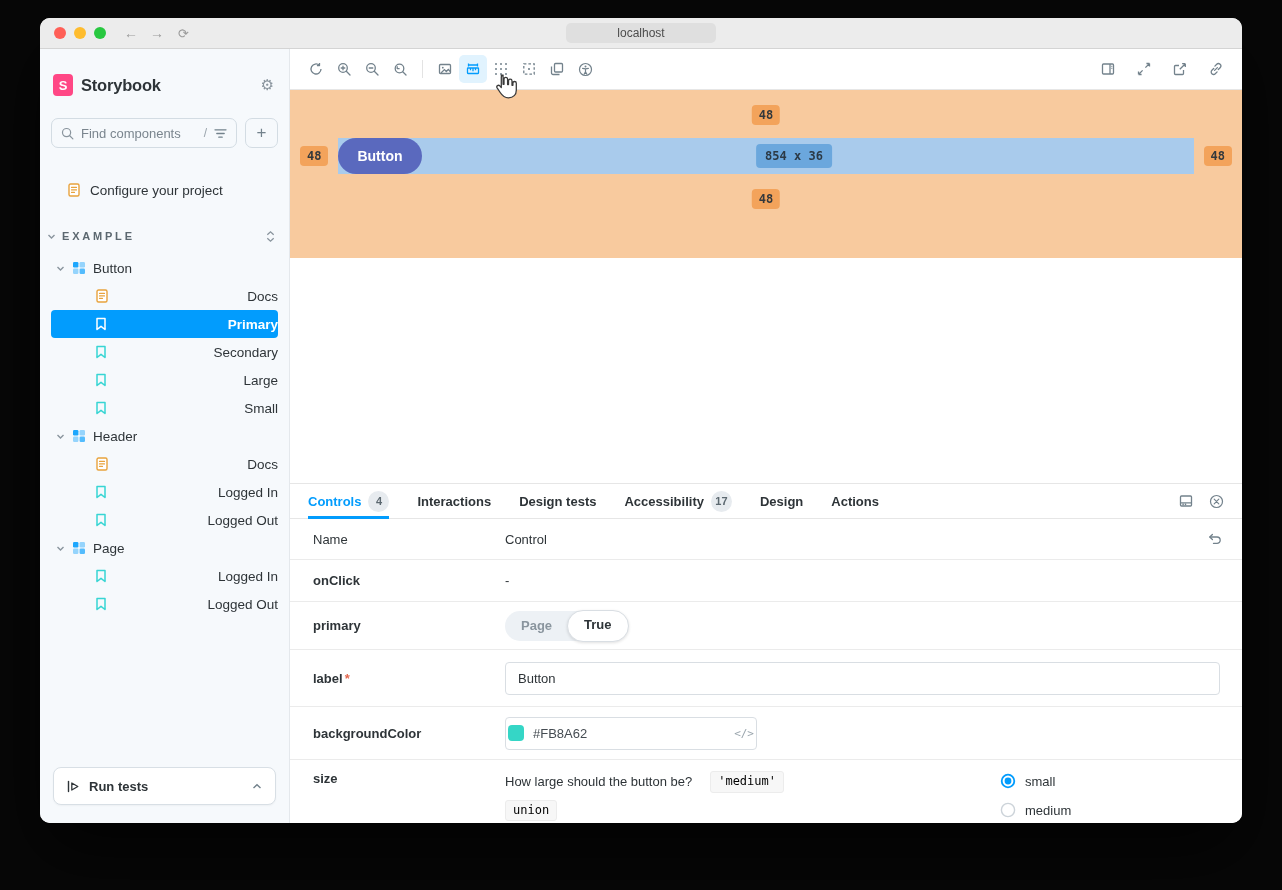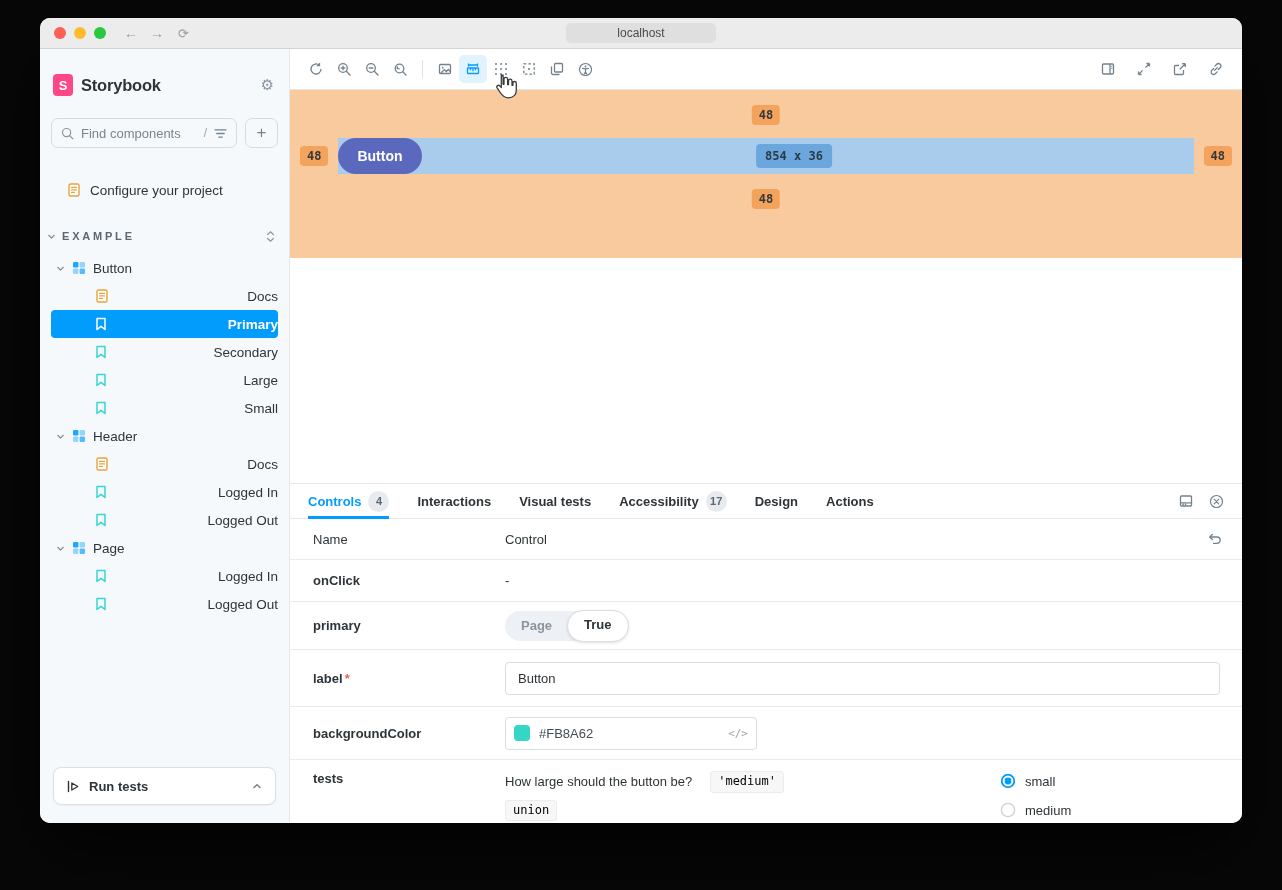--- a/index.html
+++ b/index.html
@@ -92,21 +92,21 @@
   .rname{font-weight:700;font-size:13px;color:#2e3438;}
   .req{color:#e4684f;margin-left:2px;}
   .dash{font-size:13px;color:#2e3438;}
   .toggle{display:inline-flex;background:#edf1f5;border-radius:16px;height:30px;align-items:stretch;}
   .t-off{padding:0 16px;font-size:13px;font-weight:600;color:#8a959e;line-height:30px;}
   .t-on{background:#fff;border:1px solid #d9dee3;border-radius:16px;padding:0 16px;font-size:13px;font-weight:700;
         color:#2e3438;line-height:28px;margin:-1px;box-shadow:0 1px 3px rgba(0,0,0,.12);}
   .text-input{width:calc(100% - 22px);height:33px;border:1px solid #d9dee3;border-radius:4px;padding:0 12px;
               font-size:13px;color:#2e3438;box-sizing:border-box;display:flex;align-items:center;background:#fff;}
   .color-input{width:252px;height:33px;border:1px solid #d9dee3;border-radius:4px;display:flex;align-items:center;
-               padding:0 8px;gap:9px;box-sizing:border-box;background:#fff;}
+               padding:0 2px;gap:9px;box-sizing:border-box;background:#fff;}
   .swatch{width:16px;height:16px;border-radius:4px;background:#35d6c6;flex-shrink:0;}
   .cval{font-size:13px;color:#454c52;}
   .code-toggle{margin-left:auto;color:#9aa5ad;font-size:11px;font-family:"DejaVu Sans Mono",monospace;}
   .row-size{align-items:flex-start;padding-top:11px;height:64px;border-bottom:none;}
   .size-mid{flex:1;min-width:0;}
   .desc-line{font-size:13px;color:#2e3438;display:flex;align-items:center;}
   .chip{display:inline-block;background:#f7f7f7;border:1px solid #ececec;border-radius:3px;
         font-family:"DejaVu Sans Mono",monospace;font-size:12px;color:#000000;padding:2px 7px;line-height:1.3;}
   .desc-line .chip{margin-left:18px;}
   .line2{margin-top:7px;}
@@ -468,21 +468,21 @@
       <div class="panel">
         <div class="tabbar">
           <span class="tab active">
             <span>Controls</span>
             <span class="badge">4</span>
           </span>
           <span class="tab">
             <span>Interactions</span>
           </span>
           <span class="tab">
-            <span>Visual tests</span>
+            <span>Design tests</span>
           </span>
           <span class="tab">
             <span>Accessibility</span>
             <span class="badge">17</span>
           </span>
           <span class="tab">
             <span>Design</span>
           </span>
           <span class="tab">
             <span>Actions</span>
@@ -546,21 +546,21 @@
             <span class="col-control">
               <span class="color-input">
                 <span class="swatch"></span>
                 <span class="cval">#FB8A62</span>
                 <span class="code-toggle">&lt;/&gt;</span>
               </span>
             </span>
           </div>
 
           <div class="trow row-size">
-            <span class="col-name rname">tests</span>
+            <span class="col-name rname">size</span>
             <span class="col-control size-mid">
               <span class="desc-line">
                 <span>How large should the button be?</span>
                 <span class="chip">'medium'</span>
               </span>
               <span class="desc-line line2">
                 <span class="chip" style="margin-left:0;">union</span>
               </span>
             </span>
             <span class="size-radios">

